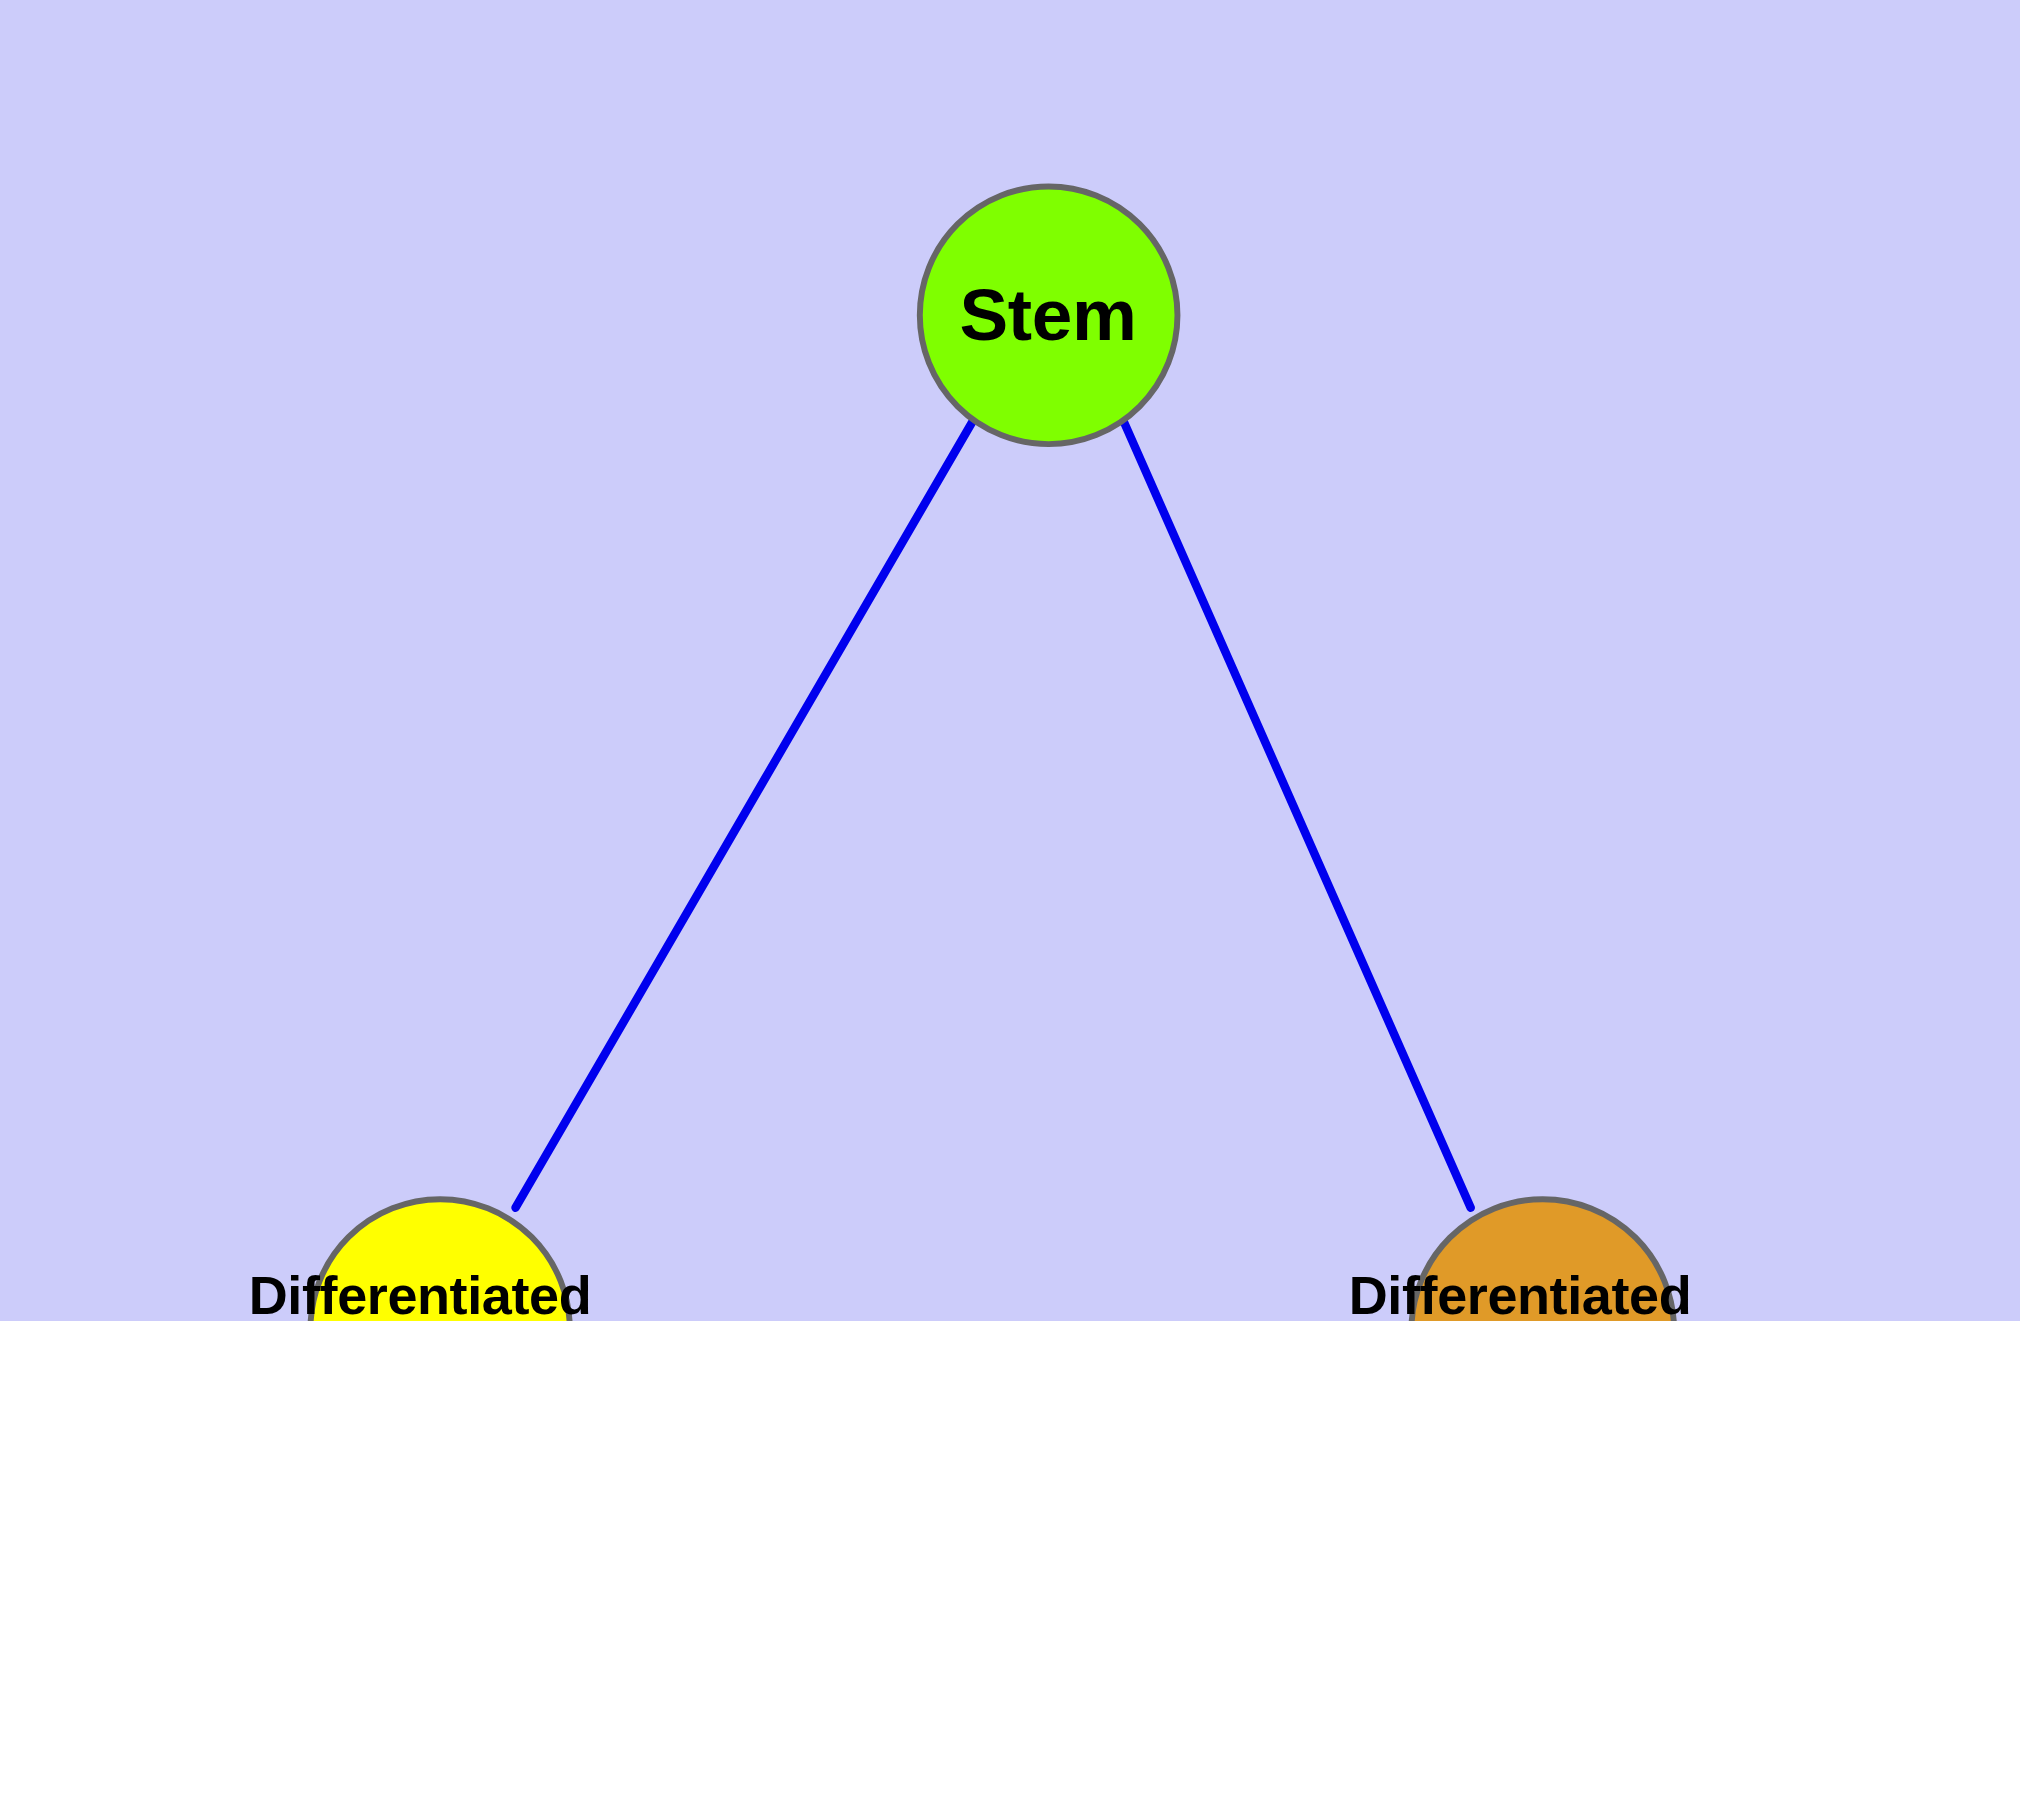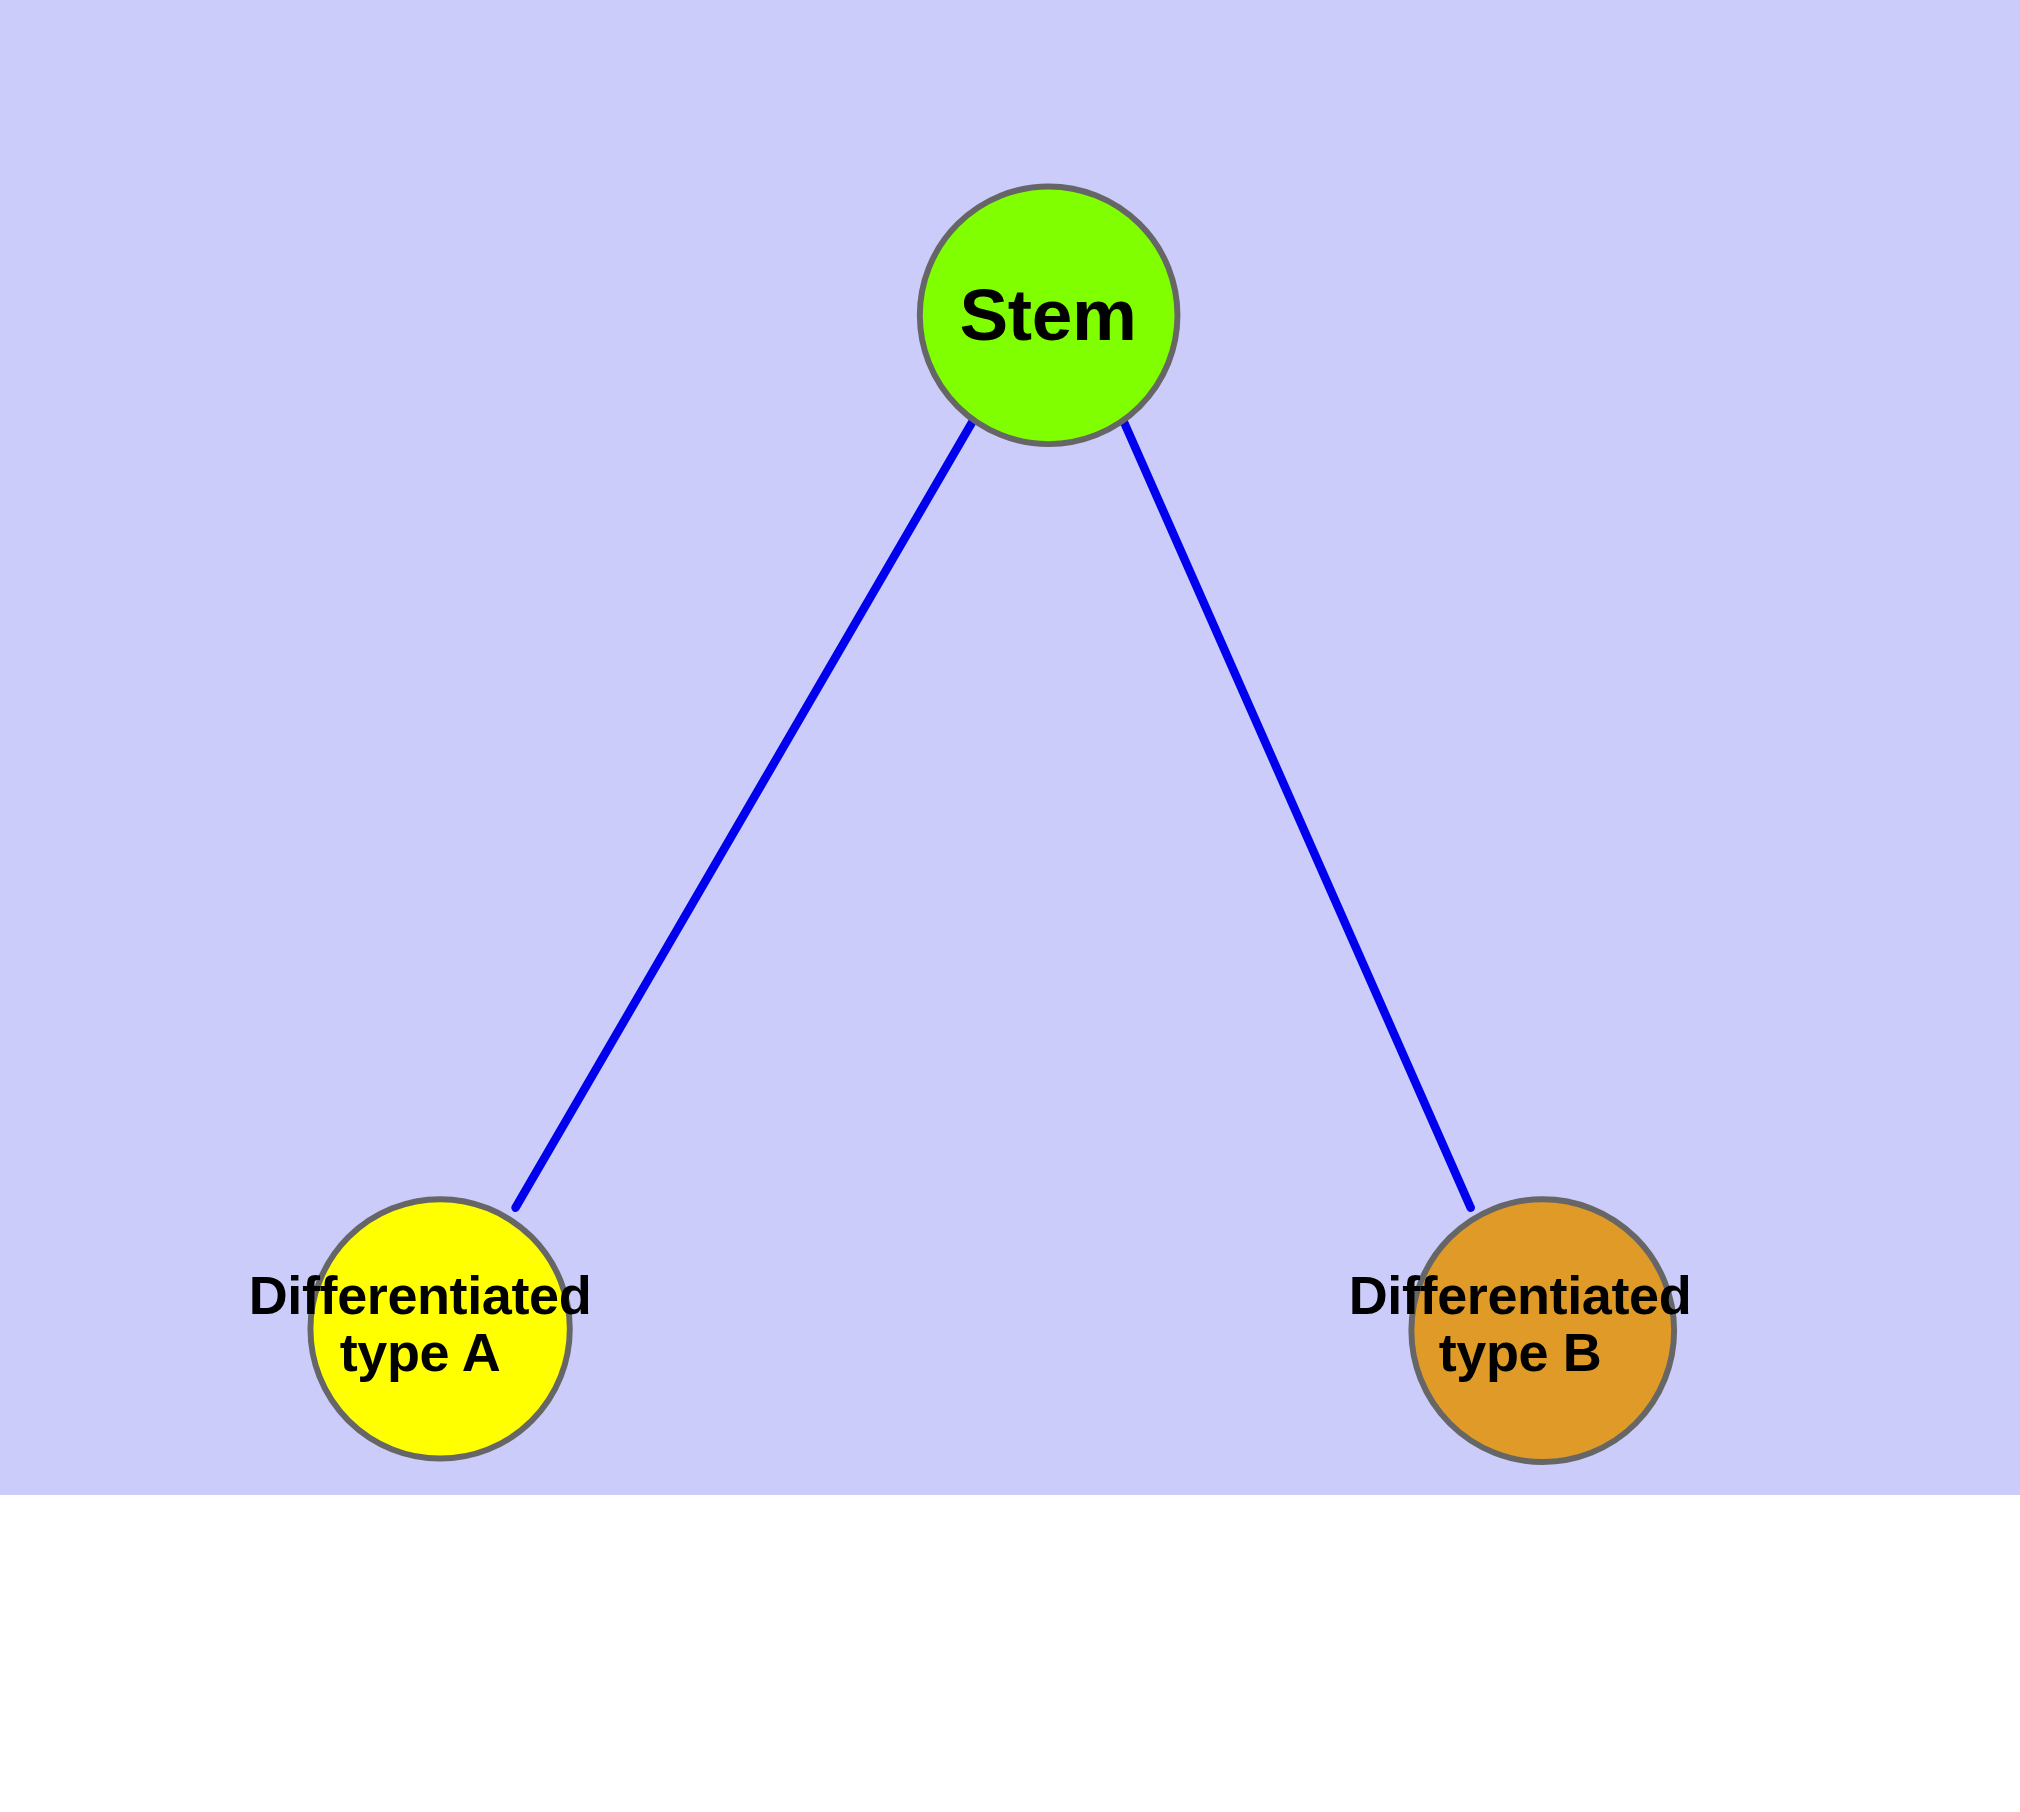--- a/index.html
+++ b/index.html
@@ -4,21 +4,21 @@
 <title>Cell Differentiation Graph</title>
 <style>
   html, body {
     margin: 0;
     padding: 0;
     background: #ffffff;
   }
   #canvas {
     position: relative;
     width: 2021px;
-    height: 1495px;
+    height: 1321px;
     background: #ccccfa;
     overflow: hidden;
     font-family: "Liberation Sans", "DejaVu Sans", sans-serif;
   }
   #graph-svg {
     position: absolute;
     left: 0;
     top: 0;
     width: 2021px;
     height: 1812px;

